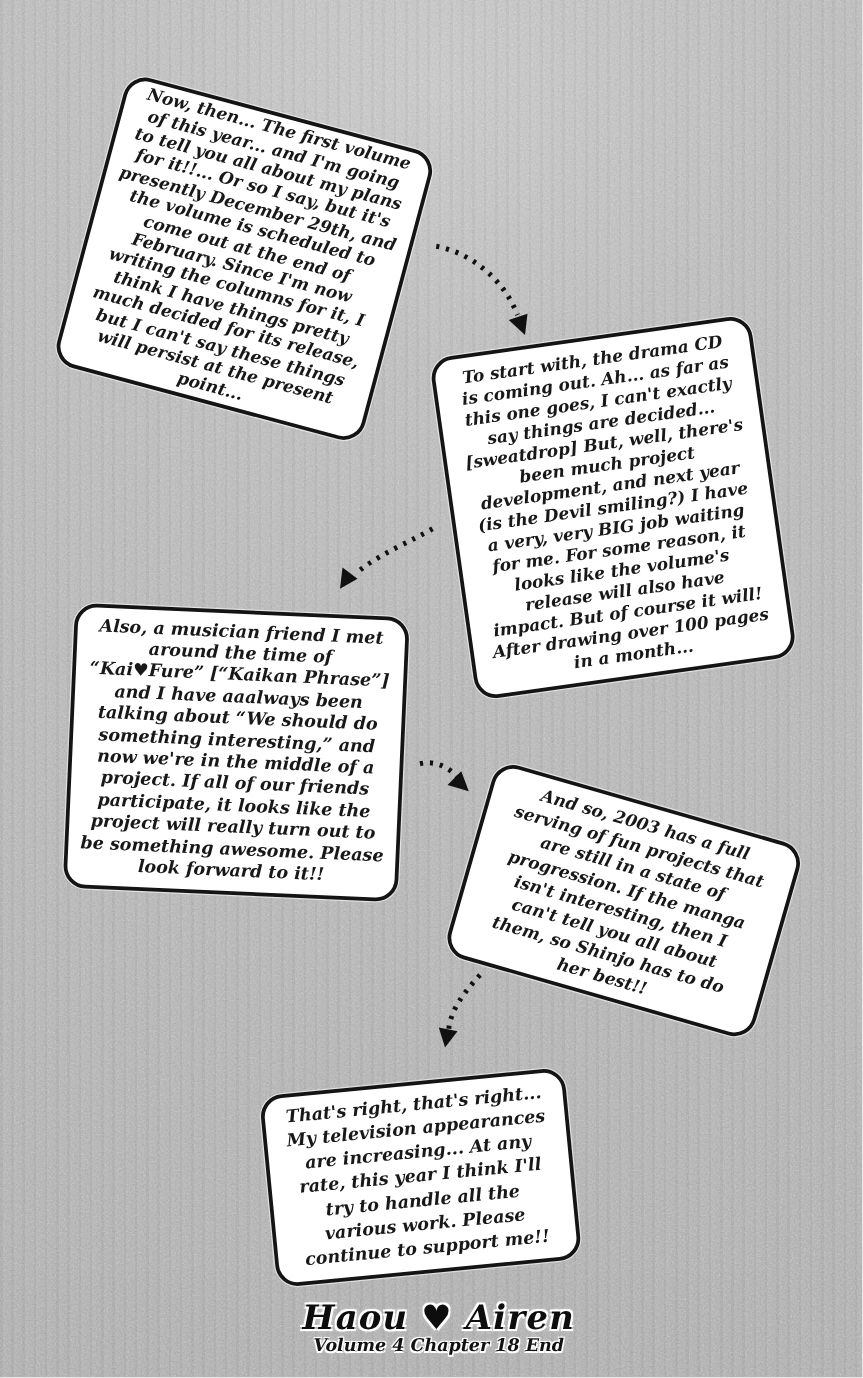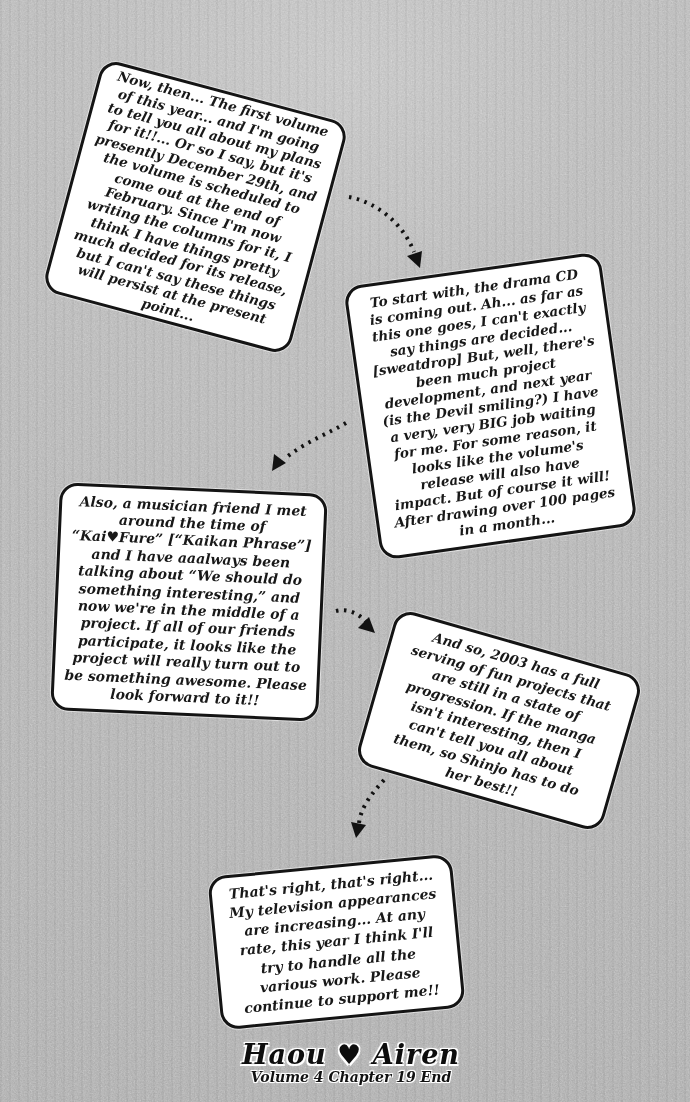--- a/index.html
+++ b/index.html
@@ -163,16 +163,16 @@
 My television appearances
 are increasing...  At any
 rate, this year I think I'll
 try to handle all the
 various work.  Please
 continue to support me!!</div>
   </div>
 
   <div class="footer">
     <div class="footer-title">Haou ♥ Airen</div>
-    <div class="footer-subtitle">Volume 4 Chapter 19 End</div>
+    <div class="footer-subtitle">Volume 4 Chapter 18 End</div>
   </div>
 
 </div>
 
 </body></html>

